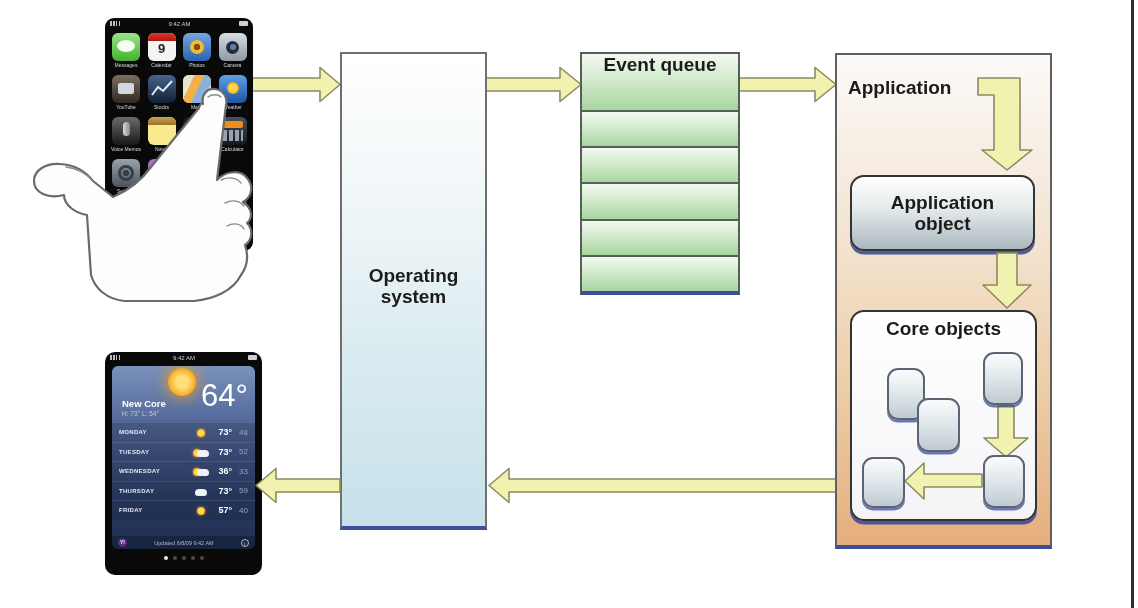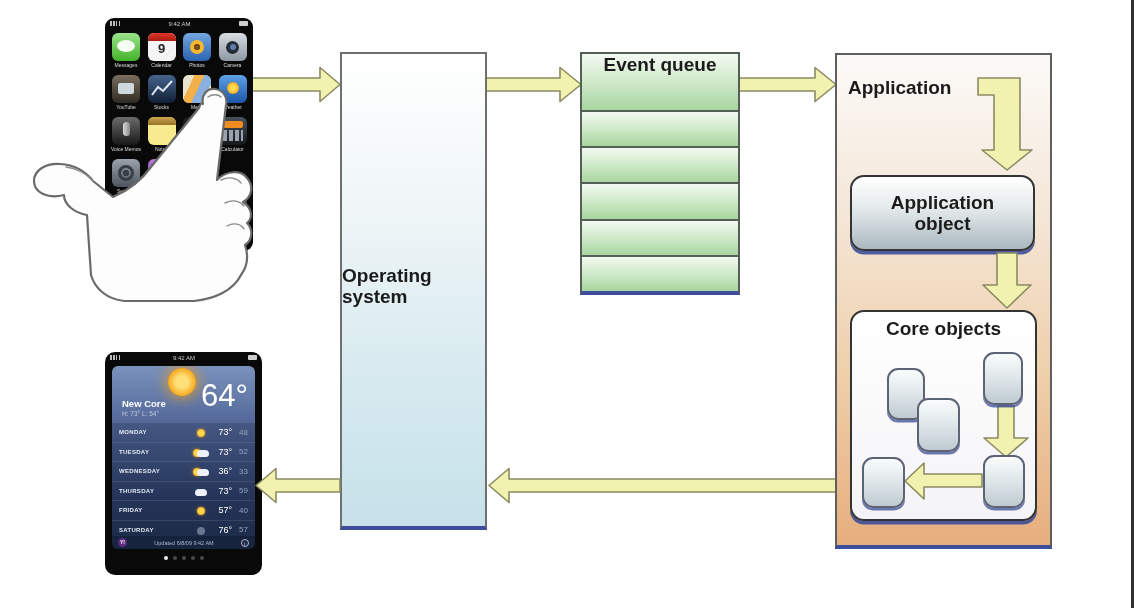--- a/index.html
+++ b/index.html
@@ -10,21 +10,21 @@
   .z8{z-index:8}.z9{z-index:9}.z10{z-index:10}
 
   
   .page-edge{left:1131px;top:0;width:3px;height:608px;background:#2f2f2f;}
 
   
   .dlabel{font-weight:bold;color:#1b1b1b;font-size:19px;line-height:1.12;white-space:pre-line;}
   .os-box{left:340px;top:52px;width:147px;height:478px;box-sizing:border-box;
           border:2px solid #6f6f6f;border-bottom:4px solid #3d4d9b;
           background:linear-gradient(180deg,#ffffff 0%,#eef5f7 35%,#d9ebf0 65%,#c6e1ea 100%);}
-  .os-label{left:0;top:211px;width:100%;text-align:left;}
+  .os-label{left:0;top:211px;width:100%;text-align:center;}
 
   .queue{left:580px;top:52px;width:160px;height:243px;box-sizing:border-box;display:flex;flex-direction:column;
          border:2px solid #546055;border-bottom:4px solid #3d4d9b;}
   .q-row{flex:1;border-top:2px solid #546055;
          background:linear-gradient(180deg,#f3f9f1 0%,#cfe9c9 50%,#a8d5a0 100%);}
   .q-row.first{flex:0 0 56px;border-top:none;display:flex;align-items:flex-start;justify-content:center;}
 
   .app-box{left:835px;top:53px;width:217px;height:496px;box-sizing:border-box;
            border:2px solid #5f5f5f;border-bottom:4px solid #3d4d9b;
            background:linear-gradient(180deg,#fcfaf8 0%,#f5e8da 30%,#eed0ab 65%,#e6ae7d 100%);}
@@ -111,21 +111,21 @@
             background:radial-gradient(circle,#ffe07a 0 30%,#f6a81c 70%,rgba(246,168,28,.0) 100%);
             box-shadow:0 0 12px 4px rgba(246,160,20,.55);}
   .wcity{position:absolute;left:10px;top:32px;font-size:9.5px;font-weight:bold;color:#ffffff;}
   .whilo{position:absolute;left:10px;top:44px;font-size:6.5px;color:#c2cbdd;}
   .wtemp{position:absolute;right:7px;top:12px;font-size:31px;color:#ffffff;font-weight:normal;}
   .wrows{position:absolute;left:0;top:56px;width:100%;}
   .wrow{display:flex;align-items:center;height:19.5px;padding:0 7px;box-sizing:border-box;
         background:rgba(14,24,46,.20);border-top:1px solid rgba(255,255,255,.10);}
   .wday{flex:1;font-size:6px;font-weight:bold;color:#e3e9f4;letter-spacing:.3px;}
   .wicon{width:18px;text-align:center;}
-  .whi{width:22px;text-align:right;font-size:9px;font-weight:normal;color:#ffffff;}
+  .whi{width:22px;text-align:right;font-size:9px;font-weight:bold;color:#ffffff;}
   .wlo{width:16px;text-align:right;font-size:8px;color:#8fa3c0;}
   .wsun{display:inline-block;width:8px;height:8px;border-radius:50%;
         background:radial-gradient(circle,#ffd94d 0 40%,#f59d18 85%);box-shadow:0 0 3px rgba(246,160,20,.8);}
   .wsun.dim{background:#9aa6ba;box-shadow:none;opacity:.6;}
   .wcld{display:inline-block;width:12px;height:7px;border-radius:4px 4px 3px 3px;background:#eef2f8;margin-left:-4px;}
   .wfoot{position:absolute;left:0;bottom:0;width:100%;height:13px;display:flex;align-items:center;
          justify-content:space-between;padding:0 6px;box-sizing:border-box;background:rgba(10,16,32,.35);}
   .ybadge{width:9px;height:9px;border-radius:50%;background:#5e2a84;color:#fff;font-size:5px;
           text-align:center;line-height:9px;font-weight:bold;}
   .wupd{font-size:5.5px;color:#aeb8cc;}
@@ -358,26 +358,20 @@
           <span class="wicon"><span class="wcld" style="margin-left:0;"></span></span>
           <span class="whi">73°</span>
           <span class="wlo">59</span>
         </div>
         <div class="wrow">
           <span class="wday">FRIDAY</span>
           <span class="wicon"><span class="wsun"></span></span>
           <span class="whi">57°</span>
           <span class="wlo">40</span>
         </div>
-        <div class="wrow">
-          <span class="wday">SATURDAY</span>
-          <span class="wicon"><span class="wsun dim"></span></span>
-          <span class="whi">76°</span>
-          <span class="wlo">57</span>
-        </div>
       </div>
 
       <div class="wfoot">
         <span class="ybadge">Y!</span>
         <span class="wupd">Updated 6/8/09 9:42 AM</span>
         <span class="winfo">i</span>
       </div>
     </div>
     <div class="wdots">
       <span class="dot active"></span>

